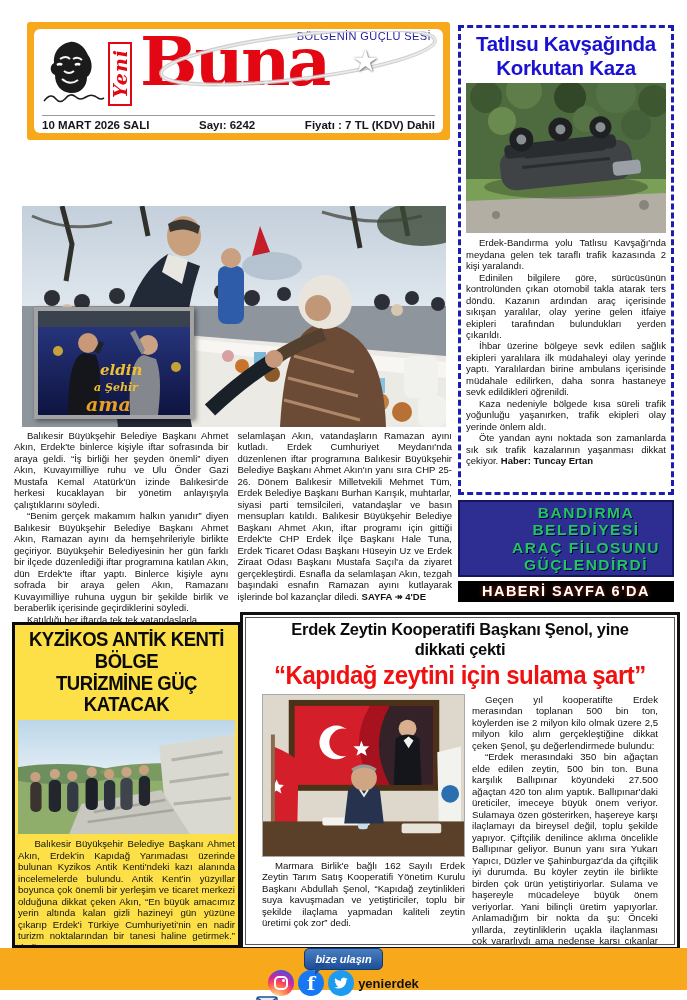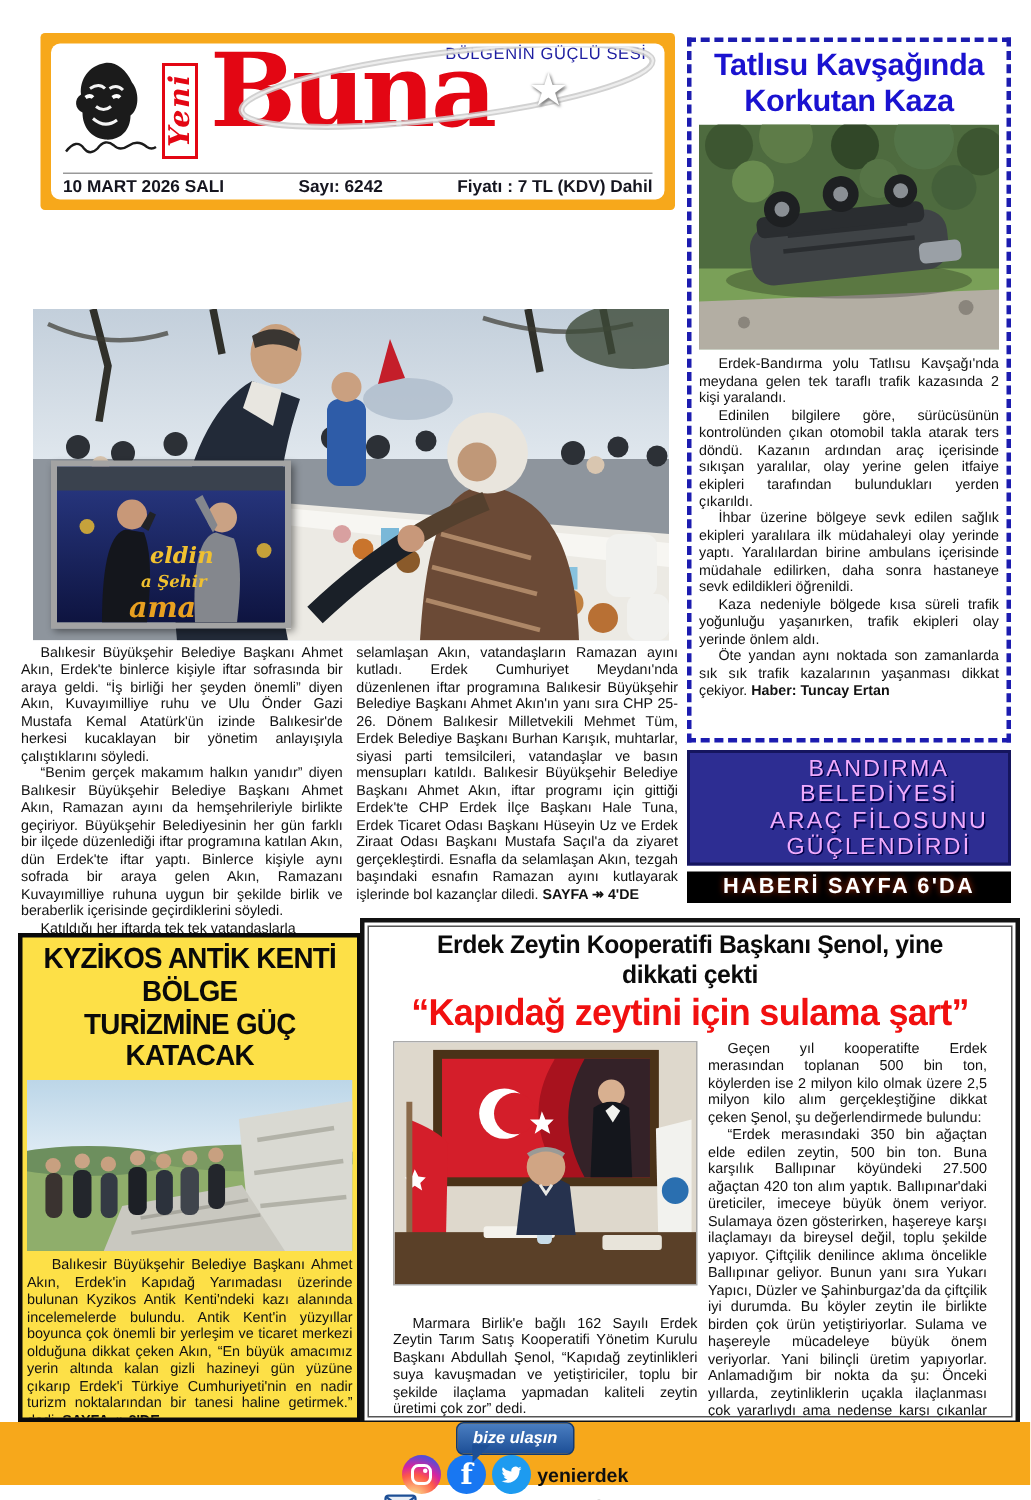--- a/index.html
+++ b/index.html
@@ -61,36 +61,36 @@
   .olive-box { position:absolute; left:240px; top:612px; width:440px; height:338px;
                border:3px solid #111; background:#fff; padding:2px; overflow:hidden; }
   .olive-inner { border:1px solid #555; width:100%; height:100%; padding:2px 16px; overflow:hidden; }
   .olive-kicker { text-align:center; font-weight:800; font-size:17px; color:#0b0b0b;
                   letter-spacing:-.3px; line-height:1.15; transform:scaleX(.97); }
   .olive-headline { text-align:center; font-weight:800; font-size:25px; color:#F11010;
                     letter-spacing:-.5px; line-height:1.15; margin:2px 0 4px; transform:scaleX(.96); }
   .olive-cols { display:flex; gap:7px; }
   .olive-left { flex:0 0 203px; }
   .olive-photo { width:203px; height:163px; border:1px solid #aaa; }
-  .olive-caption { margin-top:20px; font-size:9.6px; line-height:1.2; text-align:justify; color:#111; }
+  .olive-caption { margin-top:3px; font-size:9.6px; line-height:1.2; text-align:justify; color:#111; }
   .olive-right { flex:1; font-size:9.6px; line-height:1.2; text-align:justify; color:#111; }
 
   
   .accident-box { position:absolute; left:458px; top:25px; width:216px; height:470px;
                   border:3px dashed #1c1cb0; background:#fff; padding:3px 5px; overflow:hidden; }
   .accident-head { text-align:center; color:#1a12d0; font-weight:800; font-size:20.5px;
                    line-height:1.15; margin:1px 0 4px; letter-spacing:-.3px; }
   .accident-photo { width:100%; height:150px; }
   .accident-body { margin-top:4px; font-size:9.5px; line-height:1.21; text-align:justify; color:#111; }
 
   
   .bandirma-box { position:absolute; left:458px; top:500px; width:216px; height:77px;
                   background:#2D2D92; border:2px solid #15155e; display:flex; flex-direction:column;
                   justify-content:center; align-items:center; }
-  .bandirma-box div { color:#f0abfc; font-weight:400; font-size:15.5px; line-height:1.1;
+  .bandirma-box div { color:#22c55e; font-weight:700; font-size:15.5px; line-height:1.1;
                       letter-spacing:1.5px; text-shadow:1px 1px 0 #00004a; white-space:nowrap;padding-left:40px; }
   .haberi-bar { position:absolute; left:458px; top:581px; width:216px; height:21px; background:#000;
                 color:#fff; font-weight:800; font-size:14.5px; letter-spacing:1.5px; text-align:center;
                 line-height:21px; text-shadow:0 0 5px rgba(220,50,0,.75); }
 
   
   .footer { position:absolute; left:0; top:948px; width:687px; height:42px; background:#F7A81B;
             display:flex; align-items:center; justify-content:space-between; padding:0 8px;flex-direction:column; }
   .f-group { display:flex; align-items:center; gap:4px; }
   .f-div { width:4px; height:34px; background:#E31E1E; border-radius:1px; }

